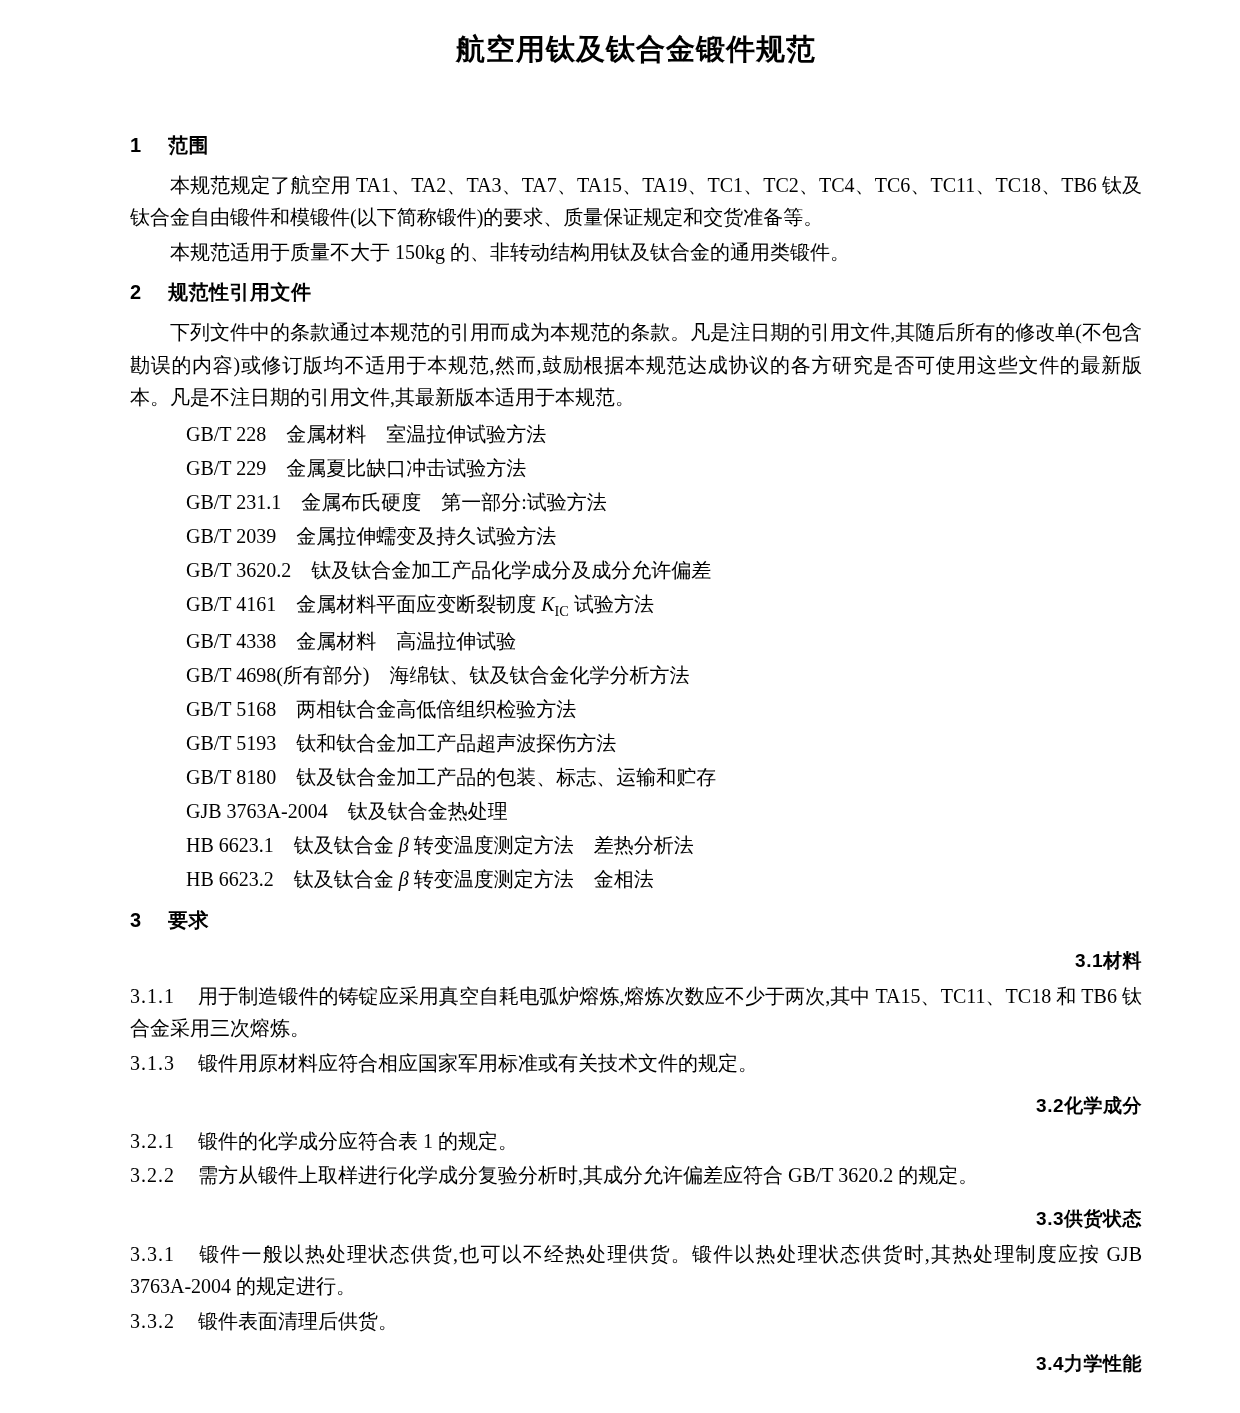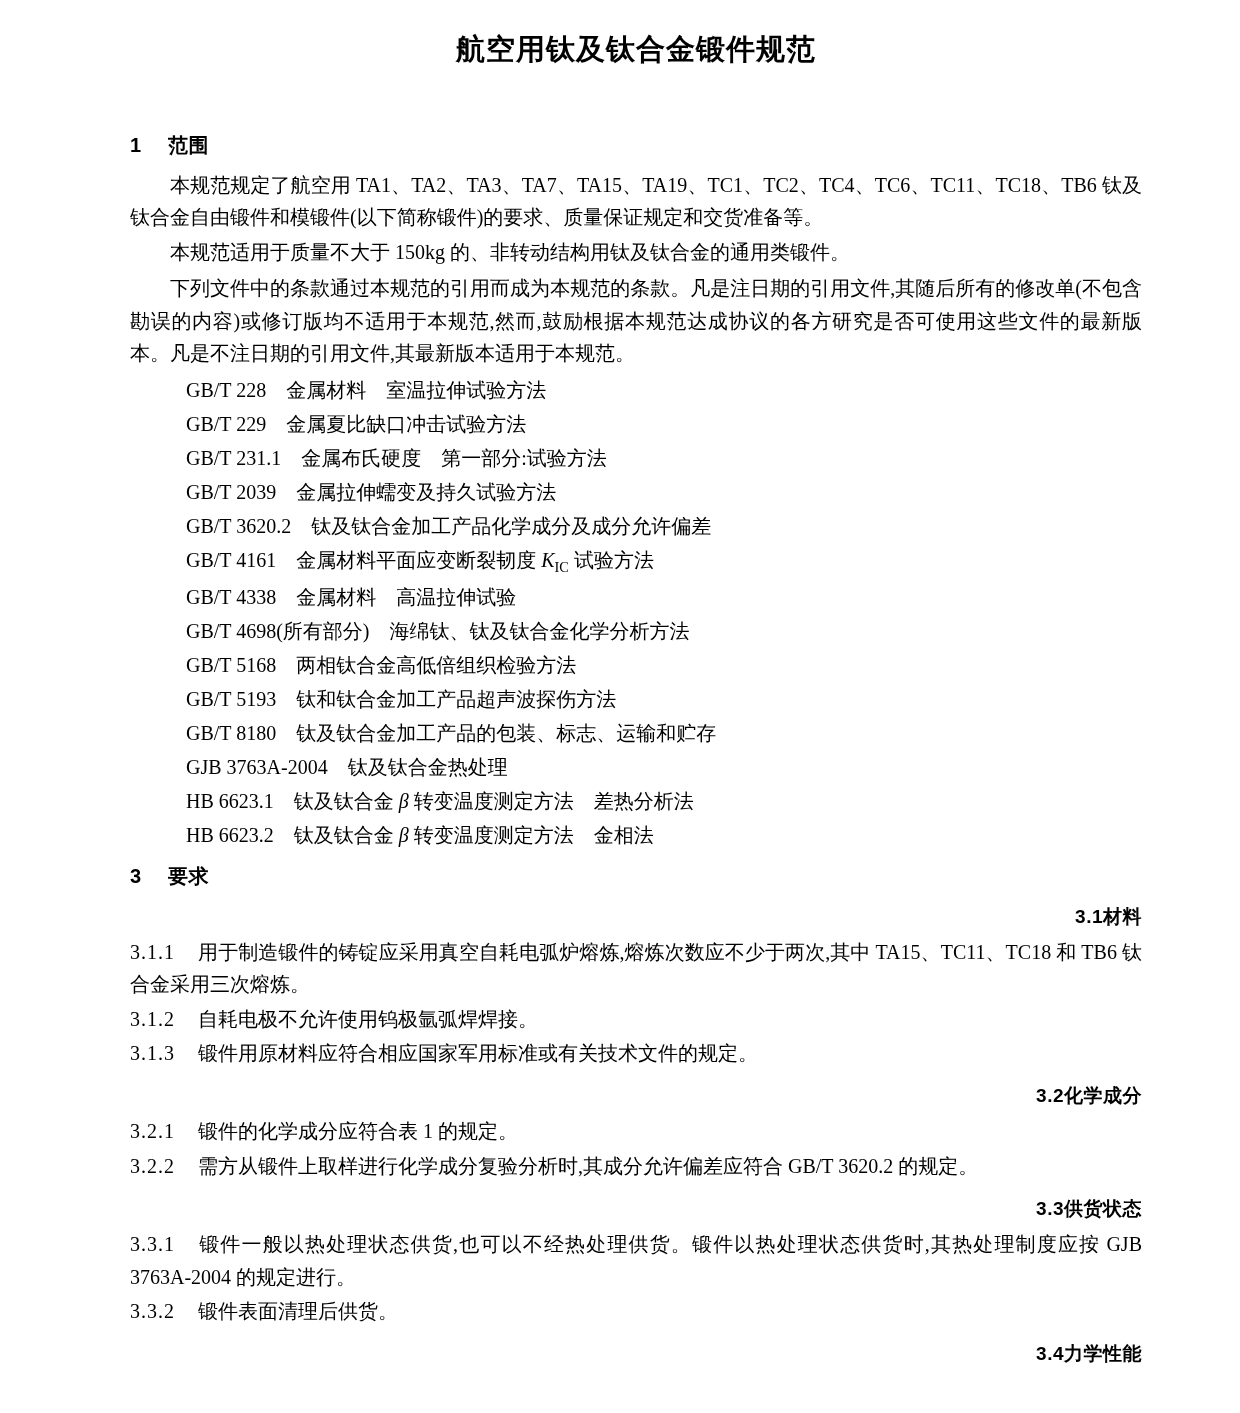--- a/index.html
+++ b/index.html
@@ -111,20 +111,23 @@
   <div class="doc-title">航空用钛及钛合金锻件规范</div>
 
   <div class="h1">
     <span class="num">1</span><span>范围</span>
   </div>
   <div class="sec-body">
     <p class="body indent">本规范规定了航空用 TA1、TA2、TA3、TA7、TA15、TA19、TC1、TC2、TC4、TC6、TC11、TC18、TB6 钛及钛合金自由锻件和模锻件(以下简称锻件)的要求、质量保证规定和交货准备等。</p>
     <p class="body indent">本规范适用于质量不大于 150kg 的、非转动结构用钛及钛合金的通用类锻件。</p>
   </div>
 
+  <div class="h1">
+    <span class="num">2</span><span>规范性引用文件</span>
+  </div>
   <div class="sec-body">
     <p class="body indent">下列文件中的条款通过本规范的引用而成为本规范的条款。凡是注日期的引用文件,其随后所有的修改单(不包含勘误的内容)或修订版均不适用于本规范,然而,鼓励根据本规范达成协议的各方研究是否可使用这些文件的最新版本。凡是不注日期的引用文件,其最新版本适用于本规范。</p>
   </div>
 
   <ul class="ref-list">
     <li><span class="code">GB/T 228</span><span class="gap"></span><span>金属材料　室温拉伸试验方法</span></li>
     <li><span class="code">GB/T 229</span><span class="gap"></span><span>金属夏比缺口冲击试验方法</span></li>
     <li><span class="code">GB/T 231.1</span><span class="gap"></span><span>金属布氏硬度　第一部分:试验方法</span></li>
     <li><span class="code">GB/T 2039</span><span class="gap"></span><span>金属拉伸蠕变及持久试验方法</span></li>
     <li><span class="code">GB/T 3620.2</span><span class="gap"></span><span>钛及钛合金加工产品化学成分及成分允许偏差</span></li>
@@ -140,21 +143,20 @@
   </ul>
 
   <div class="h1">
     <span class="num">3</span><span>要求</span>
   </div>
 
   <div class="h2">
     <span class="num">3.1</span><span>材料</span>
   </div>
   <p class="clause"><span class="cnum">3.1.1</span><span>用于制造锻件的铸锭应采用真空自耗电弧炉熔炼,熔炼次数应不少于两次,其中 TA15、TC11、TC18 和 TB6 钛合金采用三次熔炼。</span></p>
-  <p class="clause"><span class="cnum">3.1.2</span><span>自耗电极不允许使用钨极氩弧焊焊接。</span></p>
   <p class="clause"><span class="cnum">3.1.3</span><span>锻件用原材料应符合相应国家军用标准或有关技术文件的规定。</span></p>
 
   <div class="h2">
     <span class="num">3.2</span><span>化学成分</span>
   </div>
   <p class="clause"><span class="cnum">3.2.1</span><span>锻件的化学成分应符合表 1 的规定。</span></p>
   <p class="clause"><span class="cnum">3.2.2</span><span>需方从锻件上取样进行化学成分复验分析时,其成分允许偏差应符合 GB/T 3620.2 的规定。</span></p>
 
   <div class="h2">
     <span class="num">3.3</span><span>供货状态</span>

